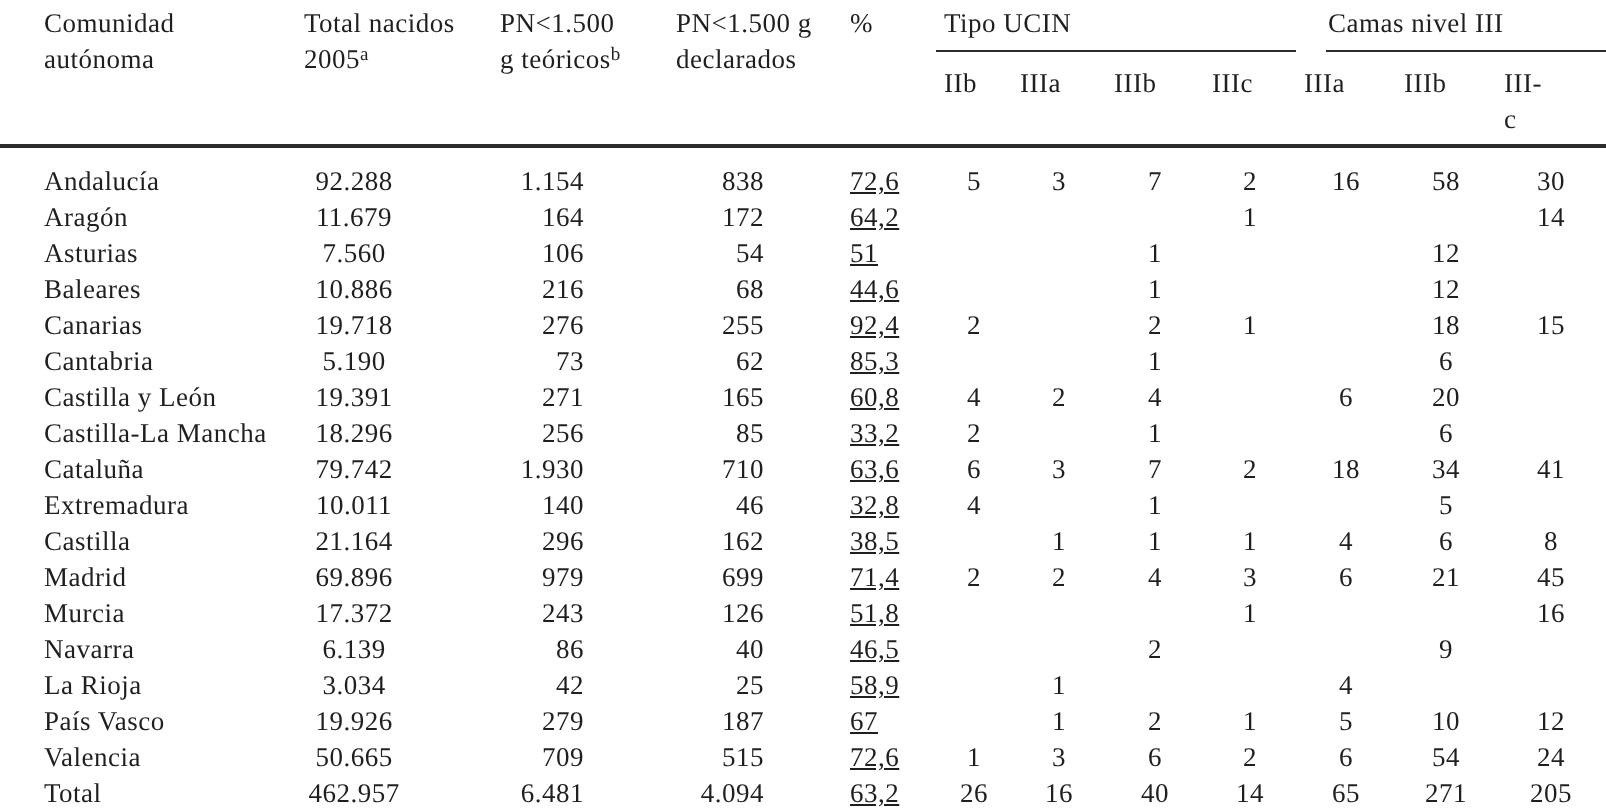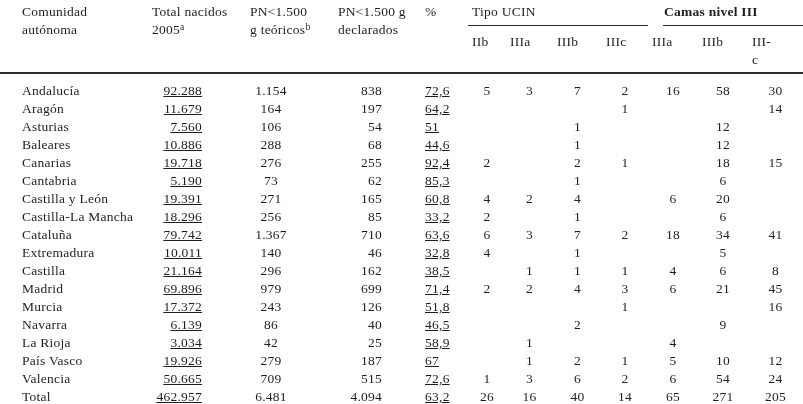--- a/index.html
+++ b/index.html
@@ -16,30 +16,30 @@
     vertical-align:top; text-align:left; letter-spacing:0.25px;
     white-space:nowrap; overflow:visible; padding:0;
   }
   
   thead th.top { padding-top:3px; }
   thead tr.h1 { height:27px; }
   thead tr.h2 { height:46px; }
   thead tr.h2 th, thead th.top { border-bottom:2px solid #2c2c2c; }
   th.group { padding-top:3px; }
   th.group .gbox { border-bottom:1.5px solid #2c2c2c; padding:0 0 4px 4px; }
-  th.group .gbox.camas { margin-left:15px; padding-left:1px;font-weight:bold; }
+  th.group .gbox.camas { margin-left:15px; padding-left:1px; }
   thead tr.h2 th { padding-top:6px; padding-left:4px; white-space:pre-line; }
   sup { font-size:9.5px; line-height:0; vertical-align:baseline; position:relative; top:-4px; }
   
   tbody td { height:18px; }
   tbody tr:first-child td { padding-top:8px; }
   tbody tr:last-child td { border-bottom:2px solid #2c2c2c; padding-bottom:2px; }
   td.col-0 { padding-left:22px; }
-  td.col-1 { text-align:right; padding-right:48px;text-decoration:underline; }
-  td.col-2 { text-align:center; padding-right:46px; }
+  td.col-1 { text-align:center; padding-right:48px; }
+  td.col-2 { text-align:right; padding-right:46px; }
   td.col-3 { text-align:right; padding-right:38px; }
   td.col-4 { padding-left:5px;text-decoration:underline; }
   td.col-5, td.col-6, td.col-7, td.col-8, td.col-9, td.col-10, td.col-11 { text-align:center; }
   th.c-pct { padding-left:5px; }
   th.c-label { padding-left:22px; }
 </style>
 </head>
 <body>
 
 <table>
@@ -106,21 +106,21 @@
         <td class="col-7">7</td>
         <td class="col-8">2</td>
         <td class="col-9">16</td>
         <td class="col-10">58</td>
         <td class="col-11">30</td>
       </tr>
       <tr>
         <td class="col-0">Aragón</td>
         <td class="col-1">11.679</td>
         <td class="col-2">164</td>
-        <td class="col-3">197</td>
+        <td class="col-3">172</td>
         <td class="col-4">64,2</td>
         <td class="col-5"></td>
         <td class="col-6"></td>
         <td class="col-7"></td>
         <td class="col-8">1</td>
         <td class="col-9"></td>
         <td class="col-10"></td>
         <td class="col-11">14</td>
       </tr>
       <tr>
@@ -133,21 +133,21 @@
         <td class="col-6"></td>
         <td class="col-7">1</td>
         <td class="col-8"></td>
         <td class="col-9"></td>
         <td class="col-10">12</td>
         <td class="col-11"></td>
       </tr>
       <tr>
         <td class="col-0">Baleares</td>
         <td class="col-1">10.886</td>
-        <td class="col-2">288</td>
+        <td class="col-2">216</td>
         <td class="col-3">68</td>
         <td class="col-4">44,6</td>
         <td class="col-5"></td>
         <td class="col-6"></td>
         <td class="col-7">1</td>
         <td class="col-8"></td>
         <td class="col-9"></td>
         <td class="col-10">12</td>
         <td class="col-11"></td>
       </tr>
@@ -203,21 +203,21 @@
         <td class="col-6"></td>
         <td class="col-7">1</td>
         <td class="col-8"></td>
         <td class="col-9"></td>
         <td class="col-10">6</td>
         <td class="col-11"></td>
       </tr>
       <tr>
         <td class="col-0">Cataluña</td>
         <td class="col-1">79.742</td>
-        <td class="col-2">1.367</td>
+        <td class="col-2">1.930</td>
         <td class="col-3">710</td>
         <td class="col-4">63,6</td>
         <td class="col-5">6</td>
         <td class="col-6">3</td>
         <td class="col-7">7</td>
         <td class="col-8">2</td>
         <td class="col-9">18</td>
         <td class="col-10">34</td>
         <td class="col-11">41</td>
       </tr>

